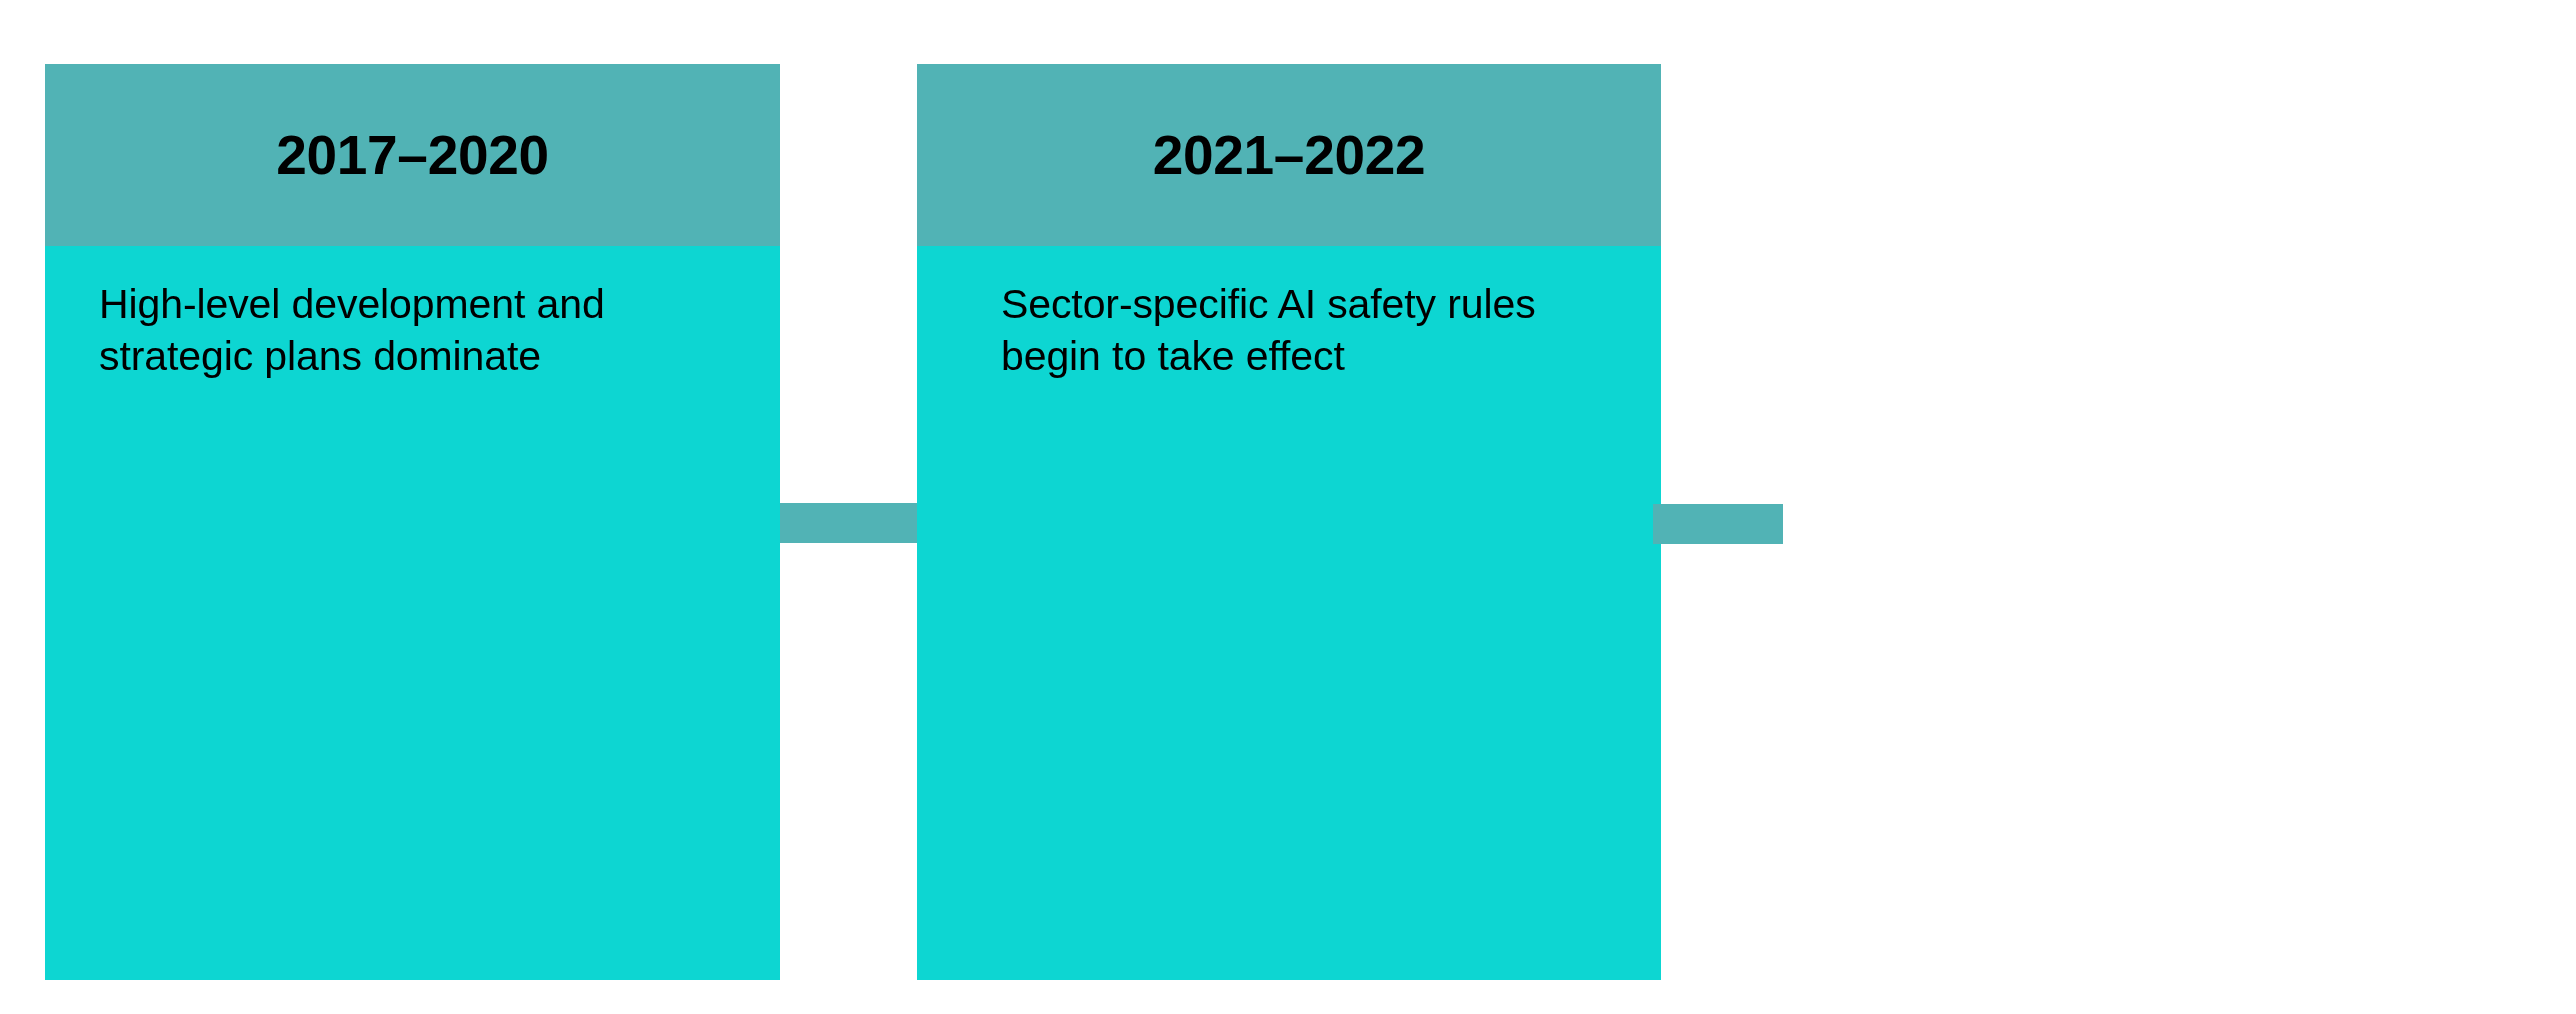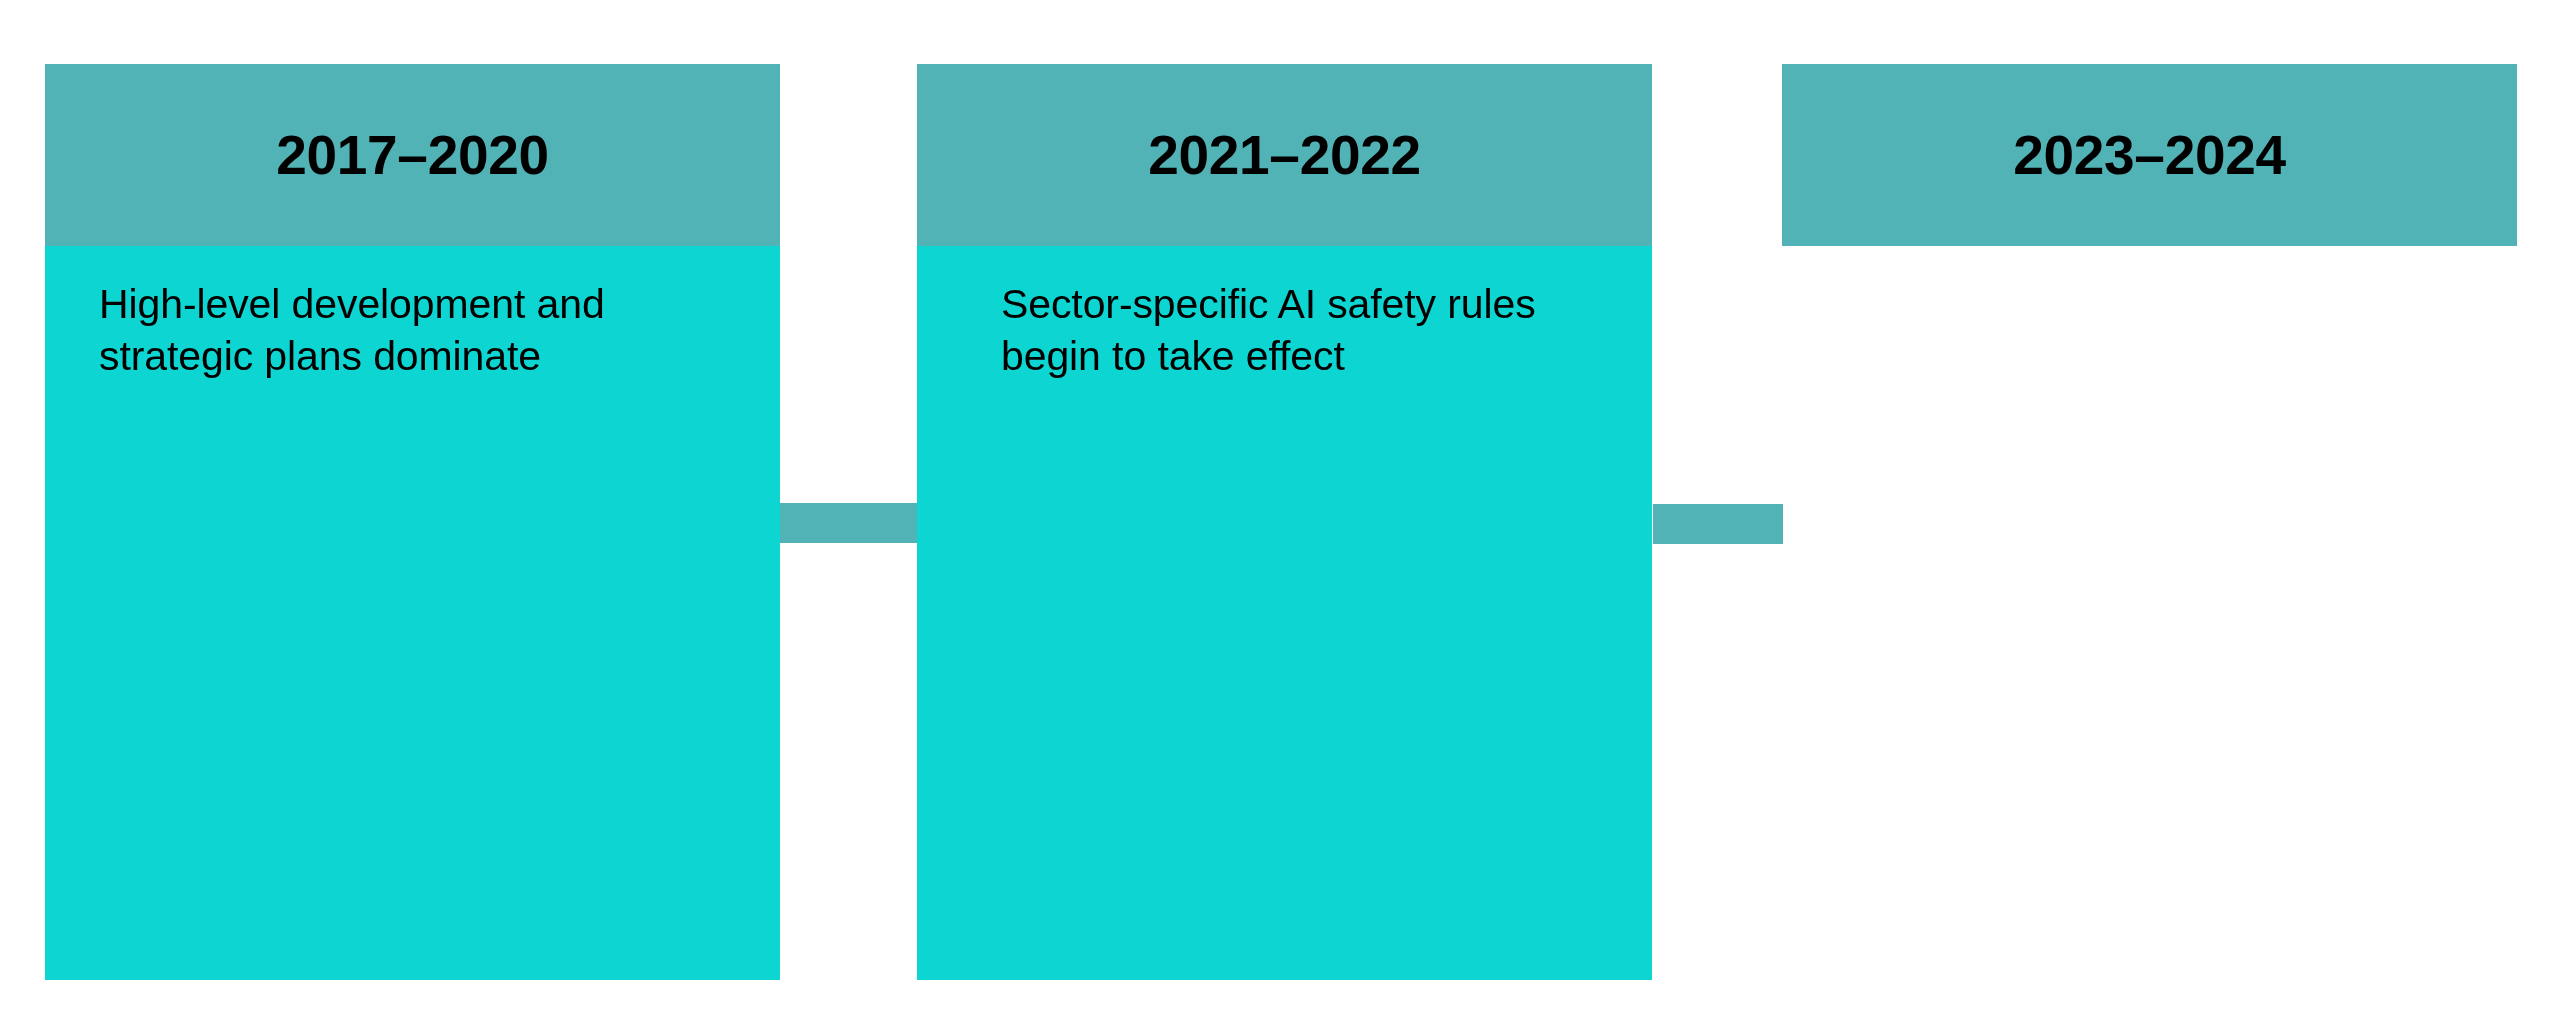--- a/index.html
+++ b/index.html
@@ -26,21 +26,21 @@
 
   .card {
     position: absolute;
     top: 49px;
     width: 735px;
     height: 916px;
     overflow: hidden;
   }
 
   .card-1 { left: 45px; }
-  .card-2 { left: 917px; }
+  .card-2 { left: 917px; padding-left: 9px; }
   .card-3 { left: 1782px; }
 
   .card-header {
     position: absolute;
     left: 0;
     top: 0;
     width: 100%;
     height: 182px;
     background: #51b3b5;
     display: flex;
@@ -121,19 +121,16 @@
       <div class="card-title">2021–2022</div>
     </div>
     <div class="card-body">
       <div class="card-text">Sector-specific AI safety rules begin to take effect</div>
     </div>
   </div>
 
   <div class="connector connector-2"></div>
 
   <div class="card card-3">
-    <div class="card-header">
-      <div class="card-title">2023–2024</div>
-    </div>
   </div>
 
 </div>
 
 
 </body></html>

